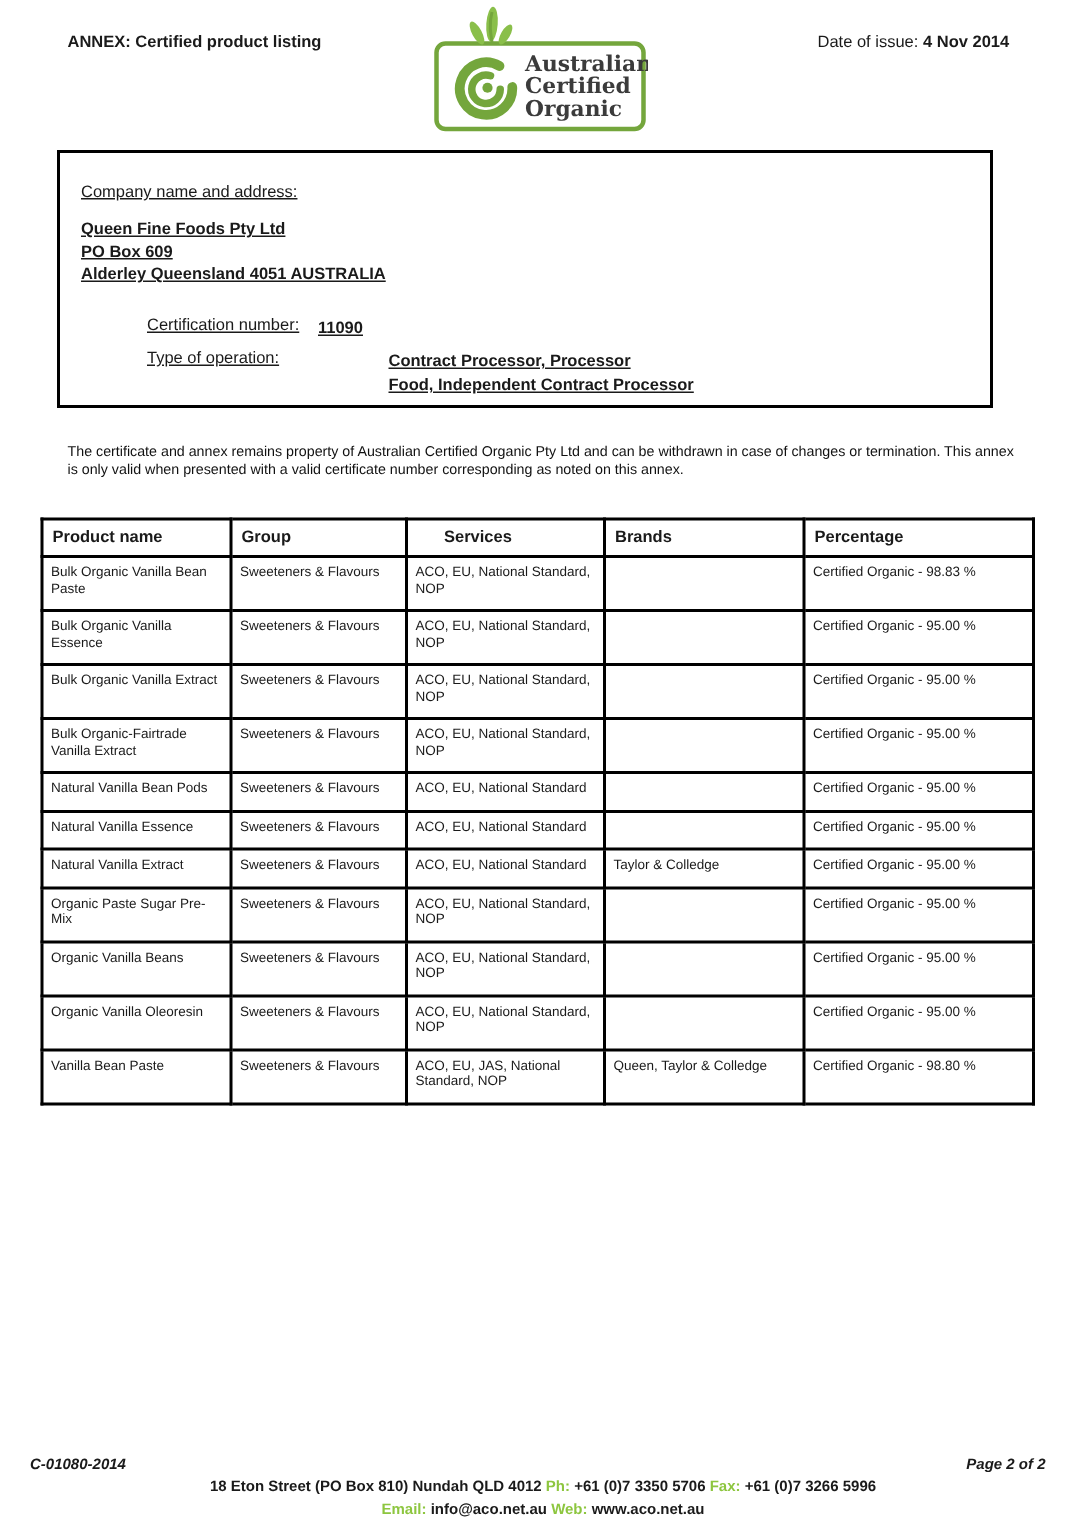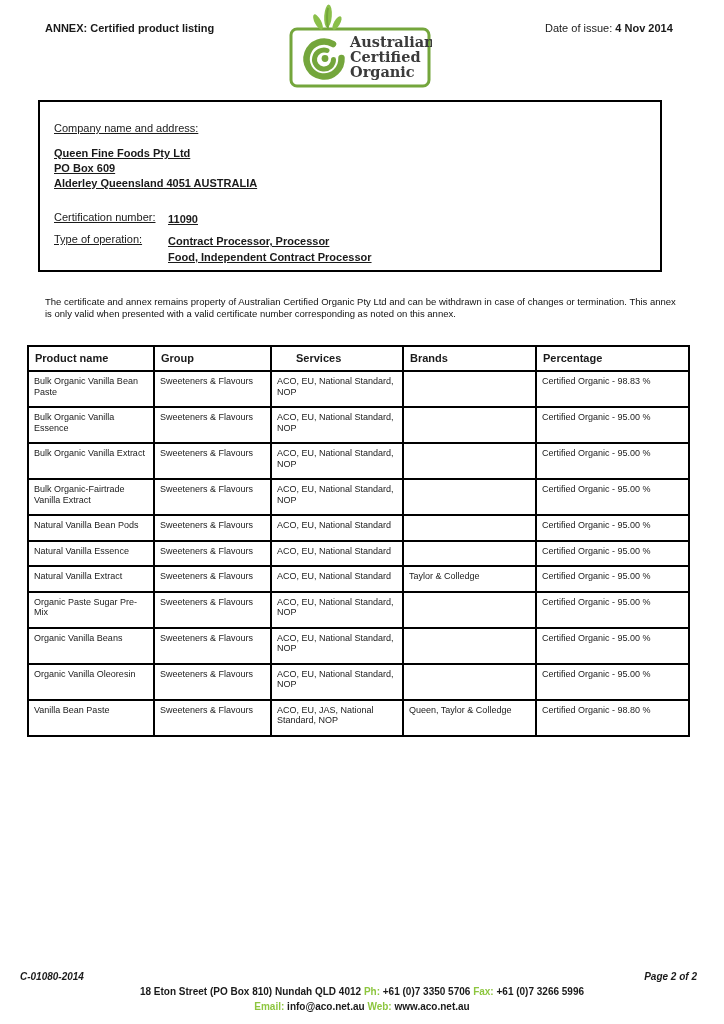--- a/index.html
+++ b/index.html
@@ -18,24 +18,24 @@
   .issue-date { position:absolute; left:545px; top:22px; font-size:11px; }
   .issue-date b { font-weight:bold; }
   .logo-wrap { position:absolute; left:288px; top:4px; width:144px; height:88px; }
   
   .company-box {
     position:absolute; left:38px; top:100px; width:624px; height:172px;
     border:2px solid #000; padding:20px 14px 0 14px; font-size:11px;text-decoration:underline;
   }
   .company-label { margin-bottom:12px; }
   .company-name-block { font-weight:bold; line-height:15px; }
-  .kv-row { display:flex; margin-top:20px; }
+  .kv-row { display:flex; margin-top:20px;margin-left:44px; }
   .kv-row .kv-label { width:114px; flex:none; }
   .kv-row .kv-value { font-weight:bold; line-height:16px; }
-  .kv-row.op { margin-top:6px; }
+  .kv-row.op { margin-top:6px;gap:47px; }
   
   .notice {
     position:absolute; left:45px; top:296px; width:640px;
     font-size:9.5px; line-height:11.5px; color:#111;
   }
   
   .product-table {
     position:absolute; left:27px; top:345px; width:659px;
     border-collapse:collapse; table-layout:fixed;
   }

